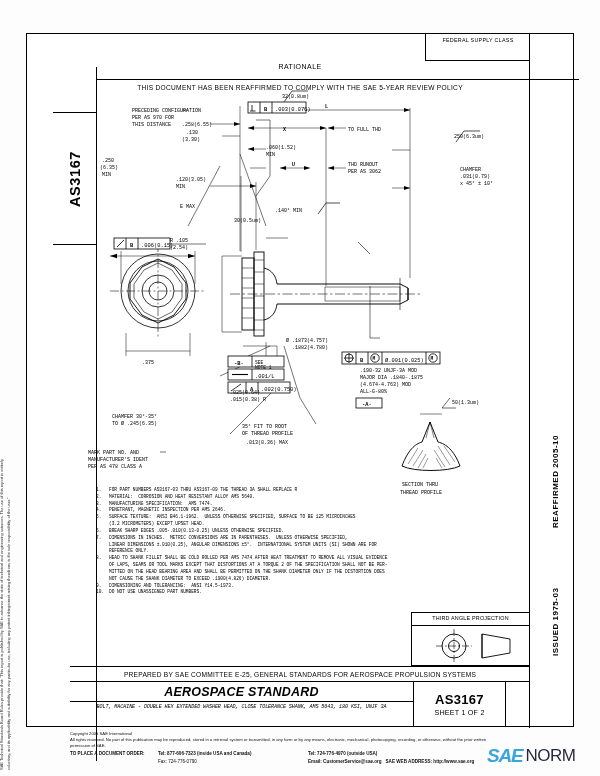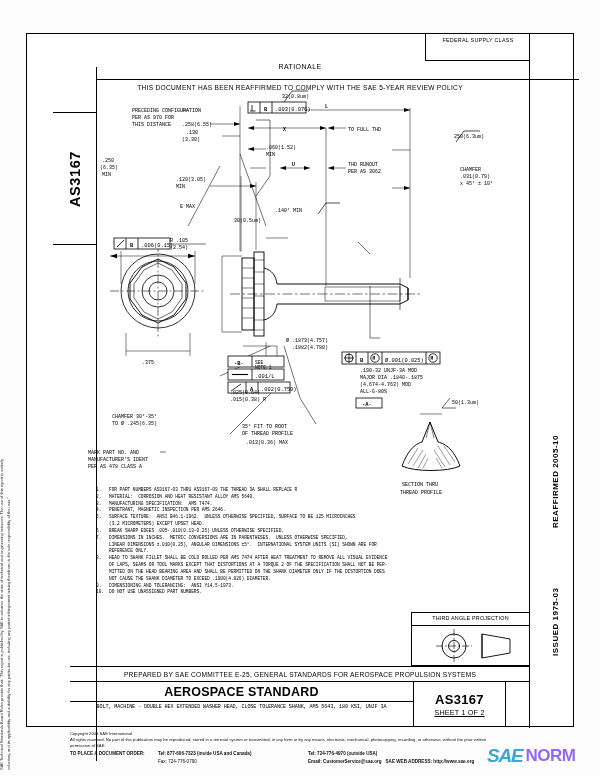--- a/index.html
+++ b/index.html
@@ -206,20 +206,21 @@
     position: absolute;
     left: 6px; top: 30px;
     font-size: 4.6px;
     letter-spacing: .2px;
     color: #333;
   }
   .tb-mid {
     flex: 1;
     border-right: 1.3px solid #000;
     position: relative;
+    font-style: italic;
   }
   .tb-std {
     position: absolute;
     left: 0; right: 0; top: 3px;
     text-align: center;
     font-size: 12.5px;
     font-weight: bold;
     letter-spacing: .2px;
   }
   .tb-divider {
@@ -248,21 +249,20 @@
     font-size: 13px;
     font-weight: bold;
     letter-spacing: .3px;
   }
   .tb-num-sheet {
     position: absolute;
     left: 0; right: 0; top: 26px;
     text-align: center;
     font-size: 7.2px;
     letter-spacing: .2px;
-    text-decoration: underline;
   }
   .tb-tail { width: 24px; flex: none; }
 
   
   .footer {
     position: absolute;
     left: 70px; top: 731px;
     width: 500px;
     font-size: 4.3px;
     line-height: 1.42;
@@ -288,22 +288,22 @@
     display: flex; align-items: center;
     gap: 3px;
     opacity: .92;
   }
   .wm-sae {
     font-size: 19px; font-weight: bold; font-style: italic;
     color: #2a9fd8; letter-spacing: -1.2px;
     line-height: 1;
   }
   .wm-norm {
-    font-size: 17px; font-weight: bold;
-    color: #8b5cf6; letter-spacing: -0.5px;
+    font-size: 17px; font-weight: normal;
+    color: #0f172a; letter-spacing: -0.5px;
     line-height: 1;
   }
 
   
   .legal-left {
     position: absolute;
     left: 4px; bottom: 6px;
     width: 18px; height: 420px;
   }
   .legal-left .ll {

